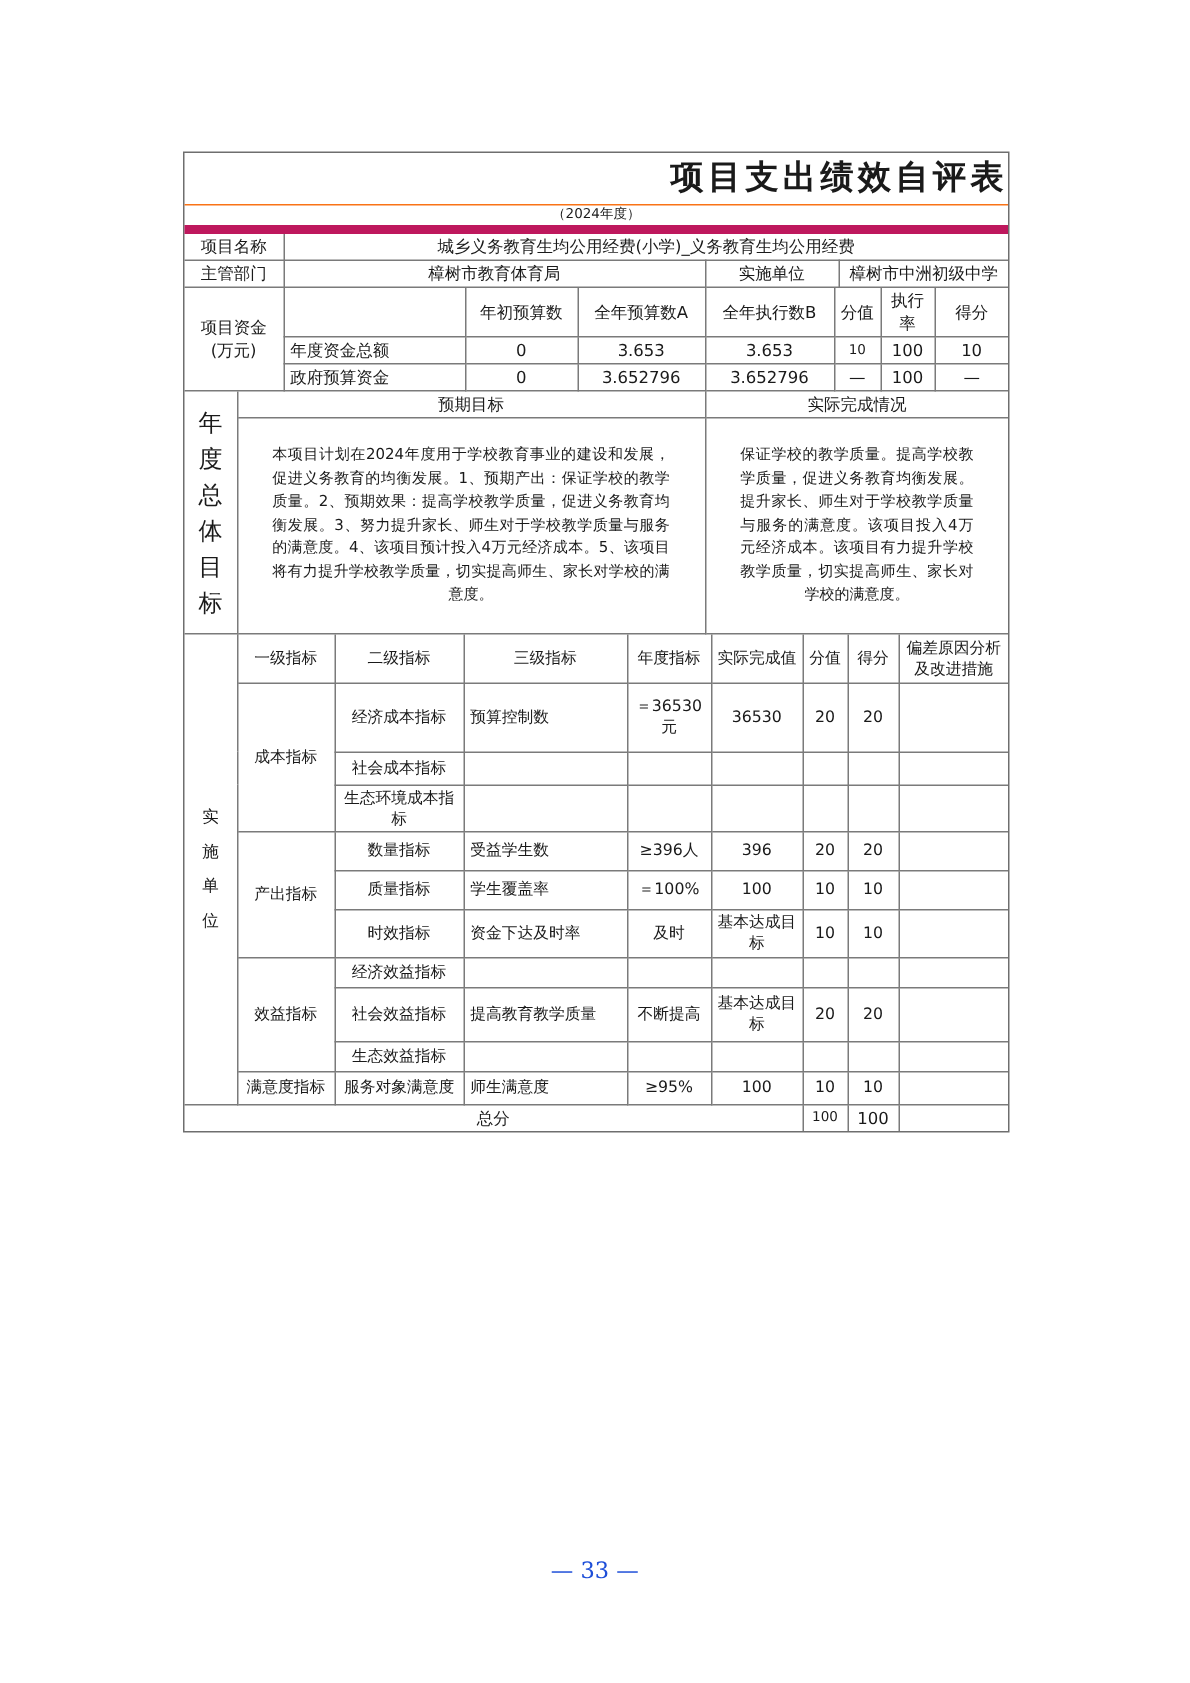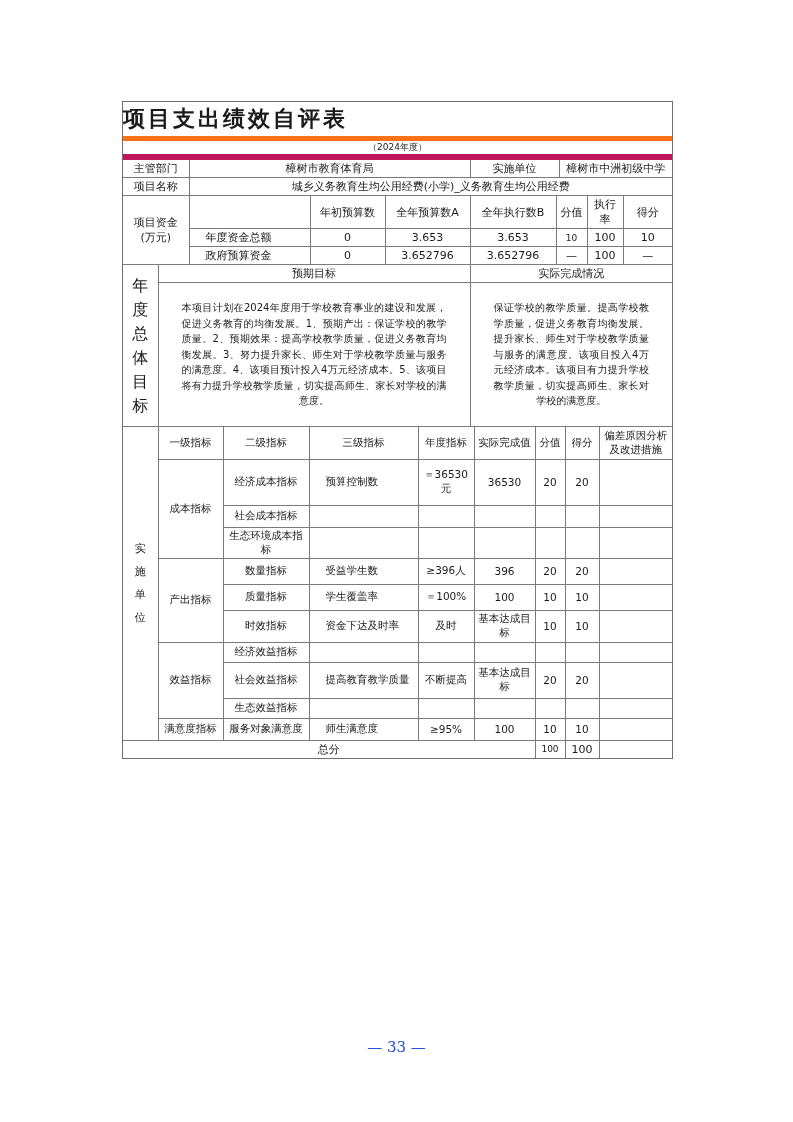--- a/index.html
+++ b/index.html
@@ -5,36 +5,36 @@
   html,body{margin:0;padding:0;}
   body{
     width:793px;height:1122px;position:relative;background:#ffffff;
     font-family:"DejaVu Sans",sans-serif;color:#1a1a1a;
   }
   .sheet{
     position:absolute;left:122px;top:101px;width:551px;
     border:1px solid #6e6e6e;background:#fff;box-sizing:border-box;
   }
   .title{
-    height:34px;line-height:34px;text-align:left;font-size:22px;font-weight:700;
-    letter-spacing:3px;border-bottom:5px solid #f97316;
+    height:34px;line-height:34px;text-align:right;font-size:22px;font-weight:700;
+    letter-spacing:3px;border-bottom:1px solid #f97316;
   }
   .subtitle{
     height:13px;line-height:13px;text-align:center;font-size:9px;
     border-bottom:6px solid #be185d;
   }
   table{width:100%;border-collapse:collapse;table-layout:fixed;}
   td{
     border-right:1px solid #7a7a7a;border-bottom:1px solid #7a7a7a;
     text-align:center;vertical-align:middle;font-size:11px;
     padding:1px 2px;overflow:hidden;word-break:break-all;
   }
   td:last-child{border-right:none;}
   .noline-bottom td{border-bottom:none;}
-  .tl{text-align:left;padding-left:16px;}
+  .tl{text-align:left;padding-left:4px;}
   .ind td{font-size:10.5px;}
   .para{
     font-size:10px;line-height:1.55;text-align:justify;text-align-last:center;
     padding:6px 23px;vertical-align:middle;
   }
   .vtext{display:inline-block;width:12px;word-break:break-all;line-height:2.1;font-size:11px;}
   .wlabel{display:inline-block;width:25px;word-break:break-all;line-height:1.5;font-size:16px;}
   .sm{font-size:9px;}
   .pageno{
     position:absolute;top:1038px;left:0;width:100%;text-align:center;
@@ -51,28 +51,28 @@
 
   <table>
     <colgroup>
         <col style="width:66px">
         <col style="width:281px">
         <col style="width:89px">
         <col style="width:113px">
       </colgroup>
     <tbody>
         <tr style="height:16px">
+      <td>项目名称</td>
+      <td colspan="3">城乡义务教育生均公用经费(小学)_义务教育生均公用经费</td>
+    </tr>
+    <tr style="height:16px">
       <td>主管部门</td>
       <td>樟树市教育体育局</td>
       <td>实施单位</td>
       <td>樟树市中洲初级中学</td>
-    </tr>
-    <tr style="height:16px">
-      <td>项目名称</td>
-      <td colspan="3">城乡义务教育生均公用经费(小学)_义务教育生均公用经费</td>
     </tr>
   </tbody>
     </table>
 
   <table>
     <colgroup>
         <col style="width:66px">
         <col style="width:121px">
         <col style="width:75px">
         <col style="width:85px">

